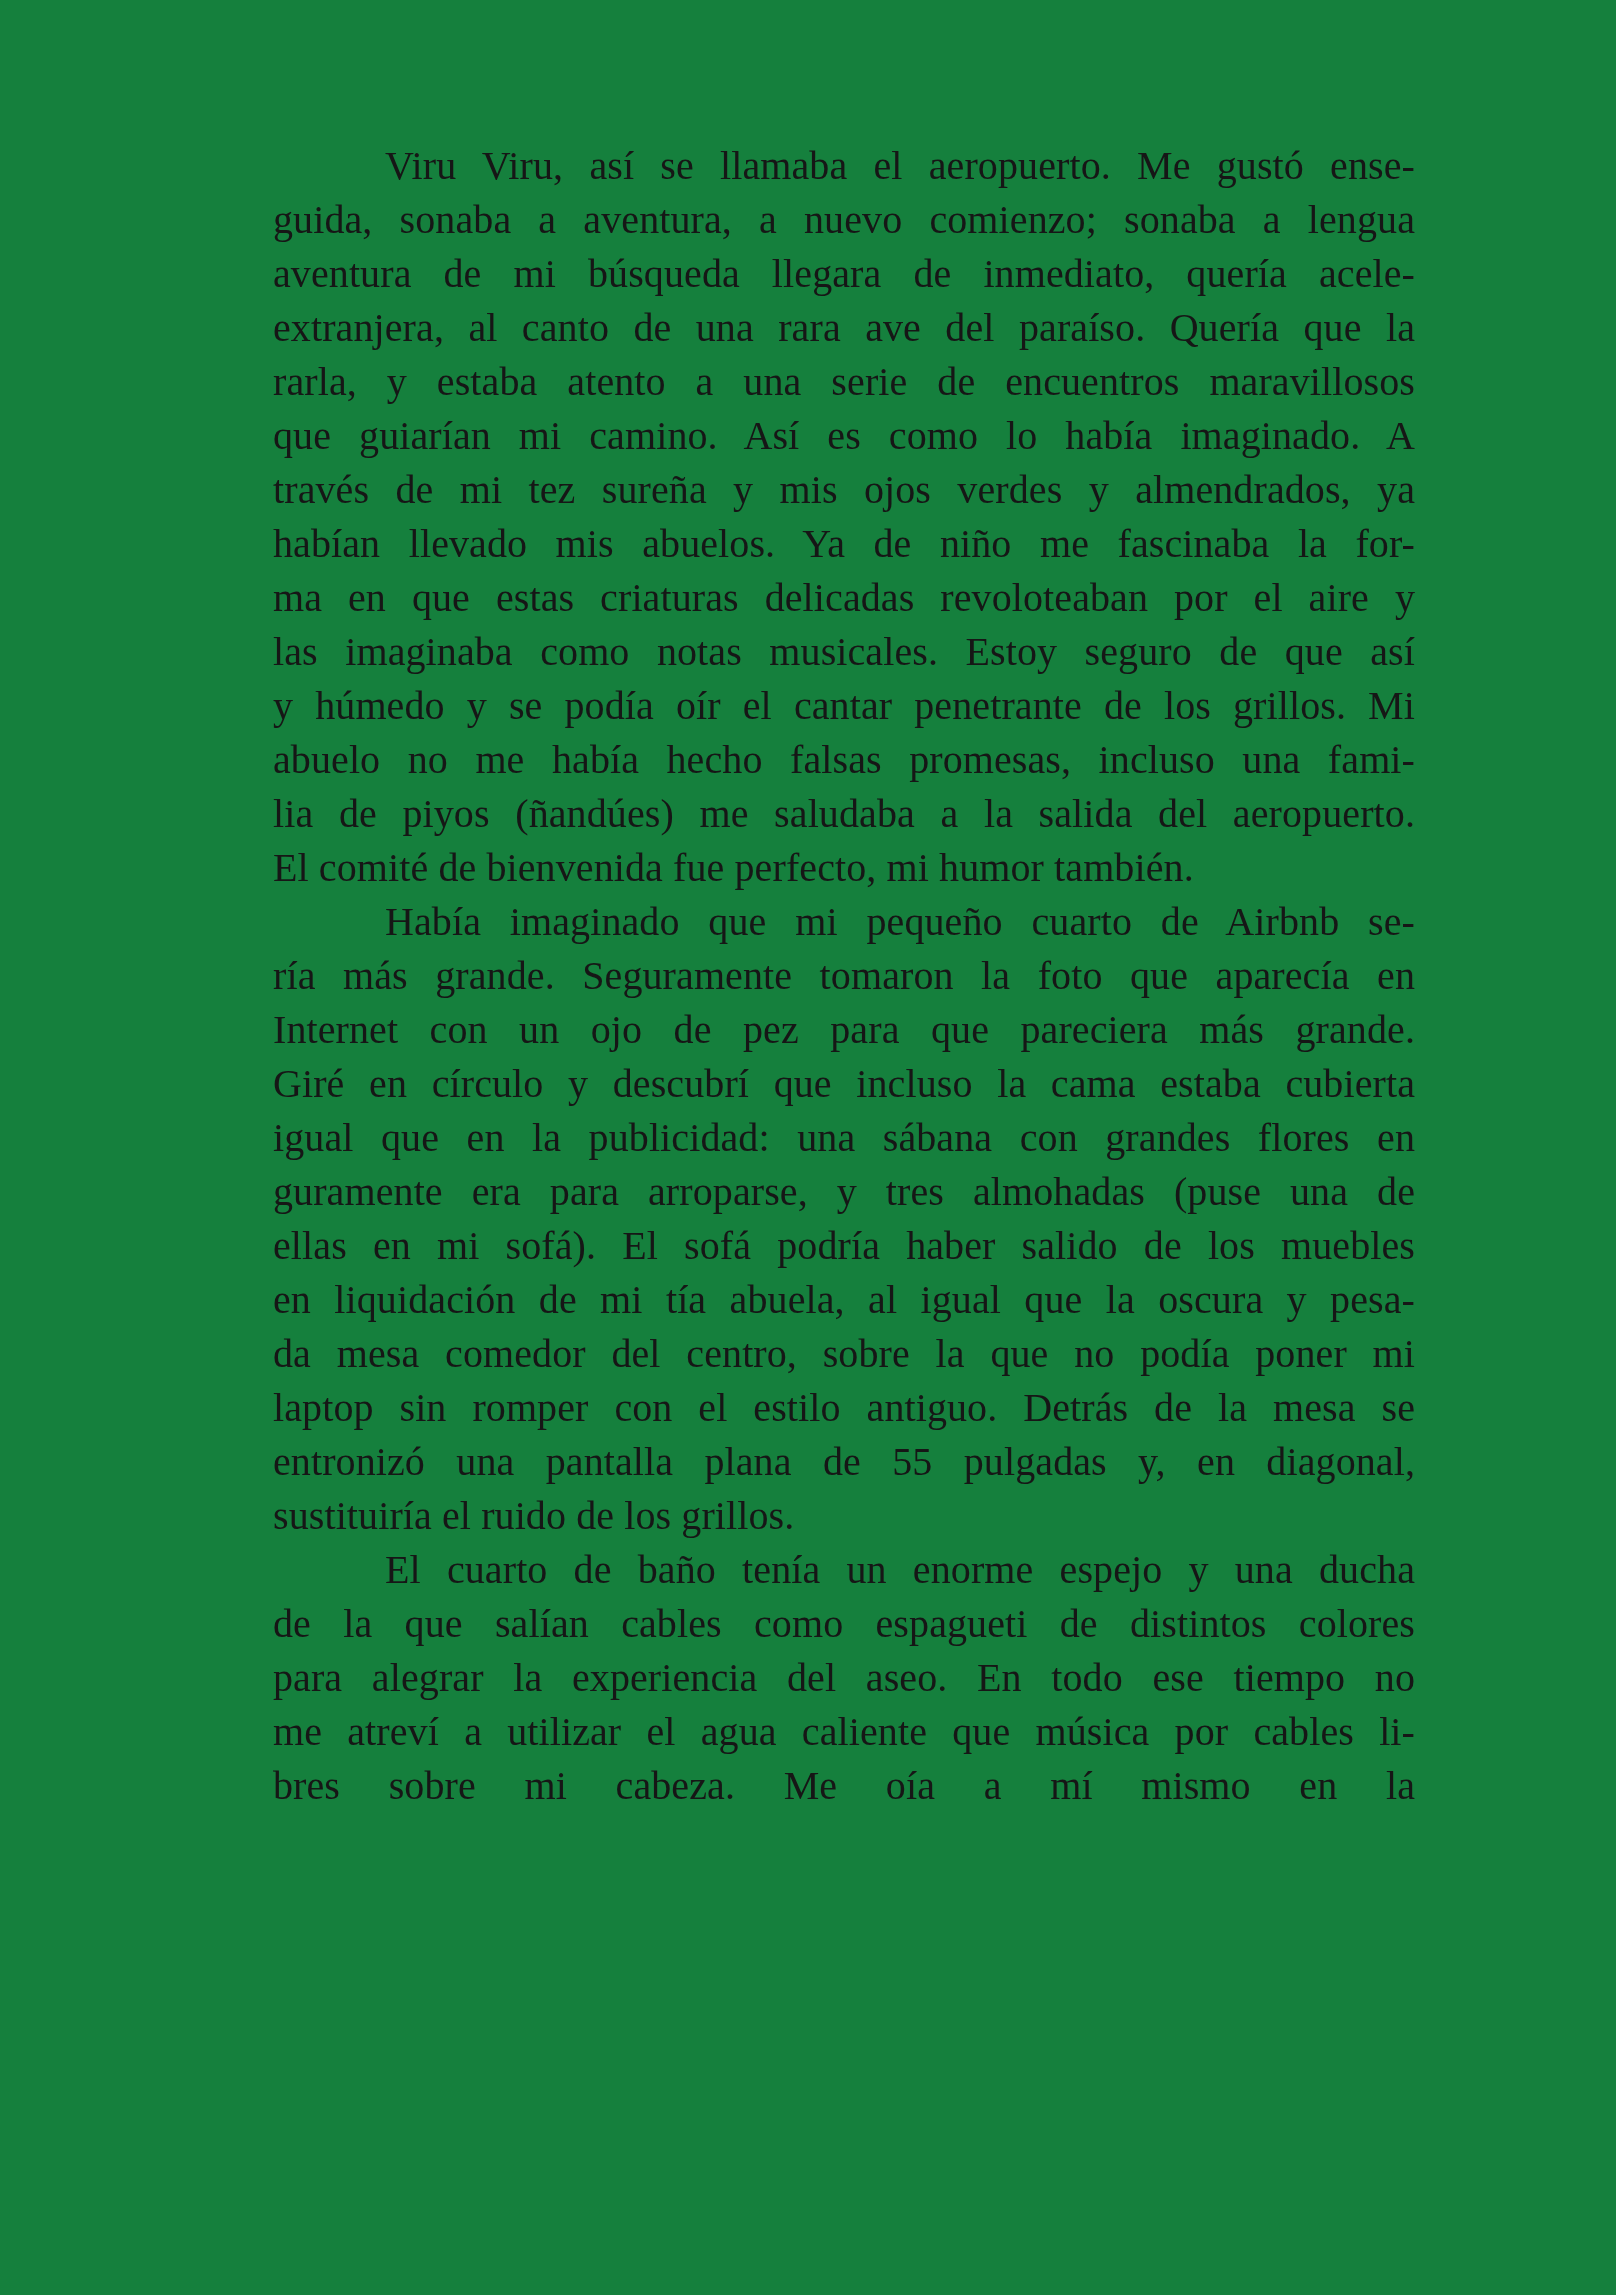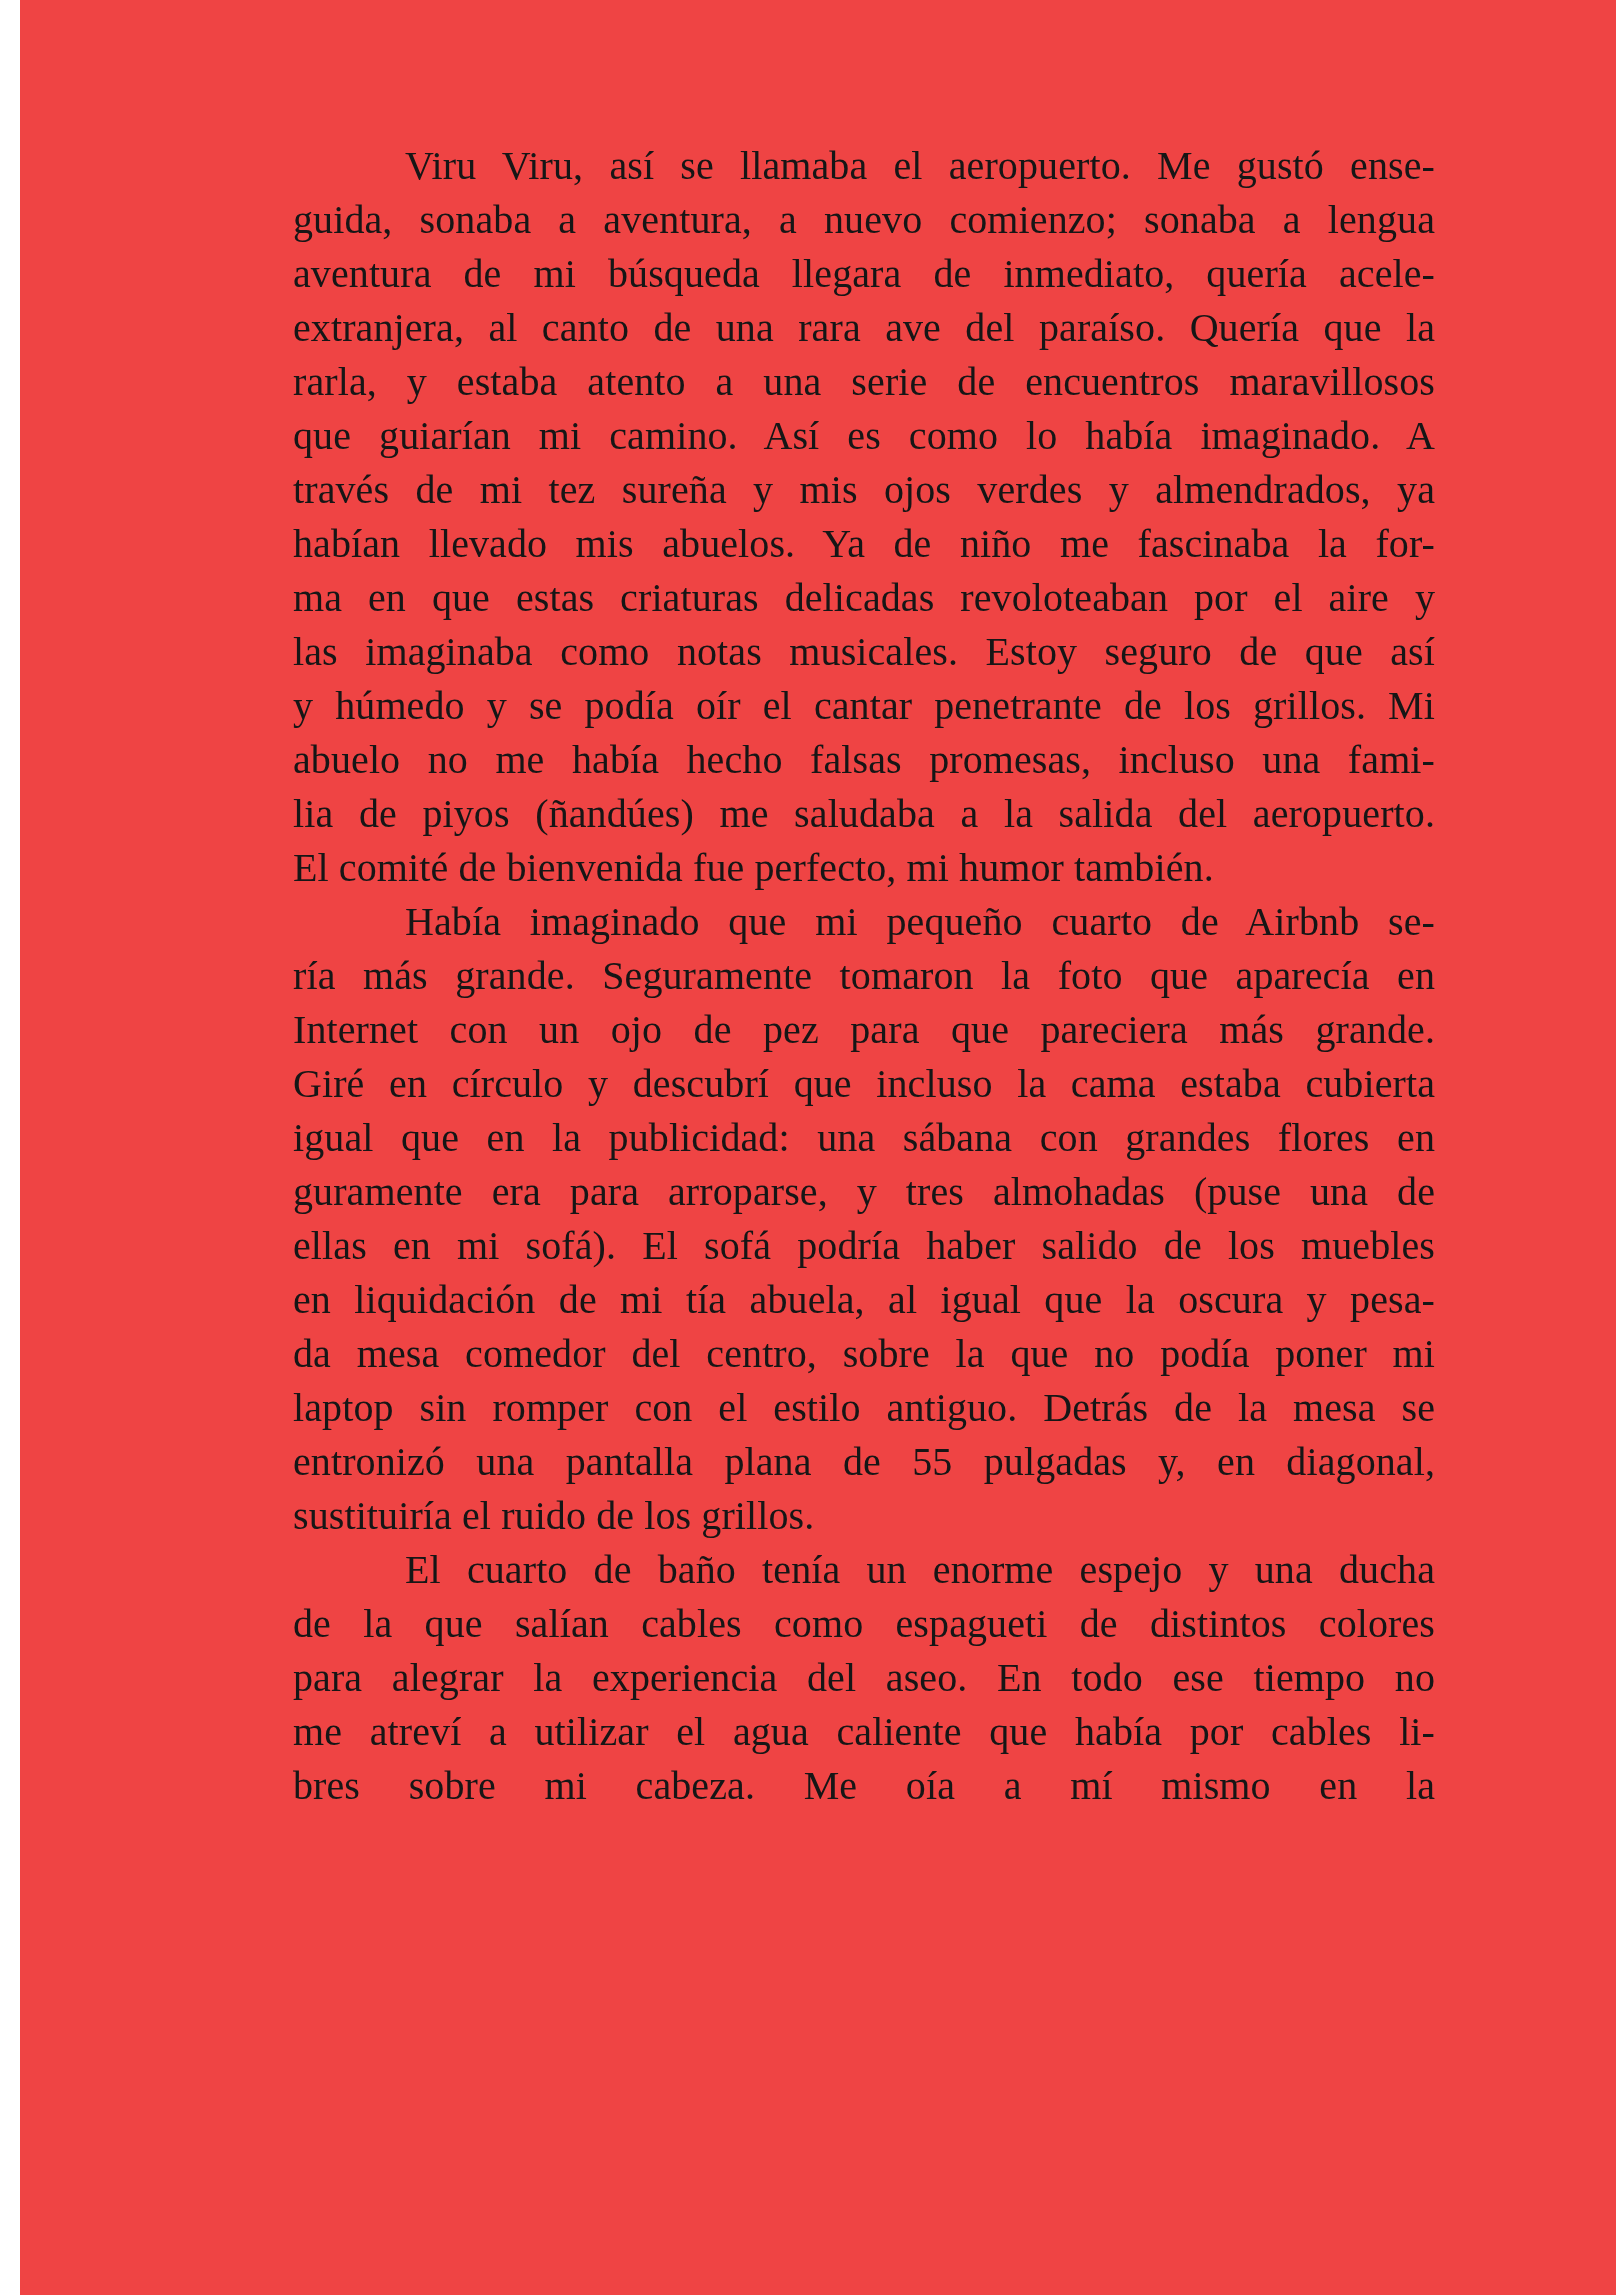--- a/index.html
+++ b/index.html
@@ -9,22 +9,21 @@
   body {
     width: 1617px;
     height: 2295px;
     background: #ffffff;
     position: relative;
     font-family: "Liberation Serif", "DejaVu Serif", serif;
   }
   .page {
     position: absolute;
     inset: 0;
-    background: #ef4444;
-    margin-left: 20px;
+    background: #15803d;
   }
   .text-block {
     position: absolute;
     left: 273px;
     top: 139px;
     width: 1142px;
     color: #161616;
     font-size: 40px;
     line-height: 54px;
     letter-spacing: 0.1px;
@@ -80,18 +79,18 @@
         <div class="line">en liquidación de mi tía abuela, al igual que la oscura y pesa-</div>
         <div class="line">da mesa comedor del centro, sobre la que no podía poner mi</div>
         <div class="line">laptop sin romper con el estilo antiguo. Detrás de la mesa se</div>
         <div class="line">entronizó una pantalla plana de 55 pulgadas y, en diagonal,</div>
         <div class="line last">sustituiría el ruido de los grillos.</div>
       </div>
       <div class="paragraph">
         <div class="line first">El cuarto de baño tenía un enorme espejo y una ducha</div>
         <div class="line">de la que salían cables como espagueti de distintos colores</div>
         <div class="line">para alegrar la experiencia del aseo. En todo ese tiempo no</div>
-        <div class="line">me atreví a utilizar el agua caliente que había por cables li-</div>
+        <div class="line">me atreví a utilizar el agua caliente que música por cables li-</div>
         <div class="line">bres sobre mi cabeza. Me oía a mí mismo en la</div>
       </div>
     </div>
 </div>
 
 
 </body></html>

